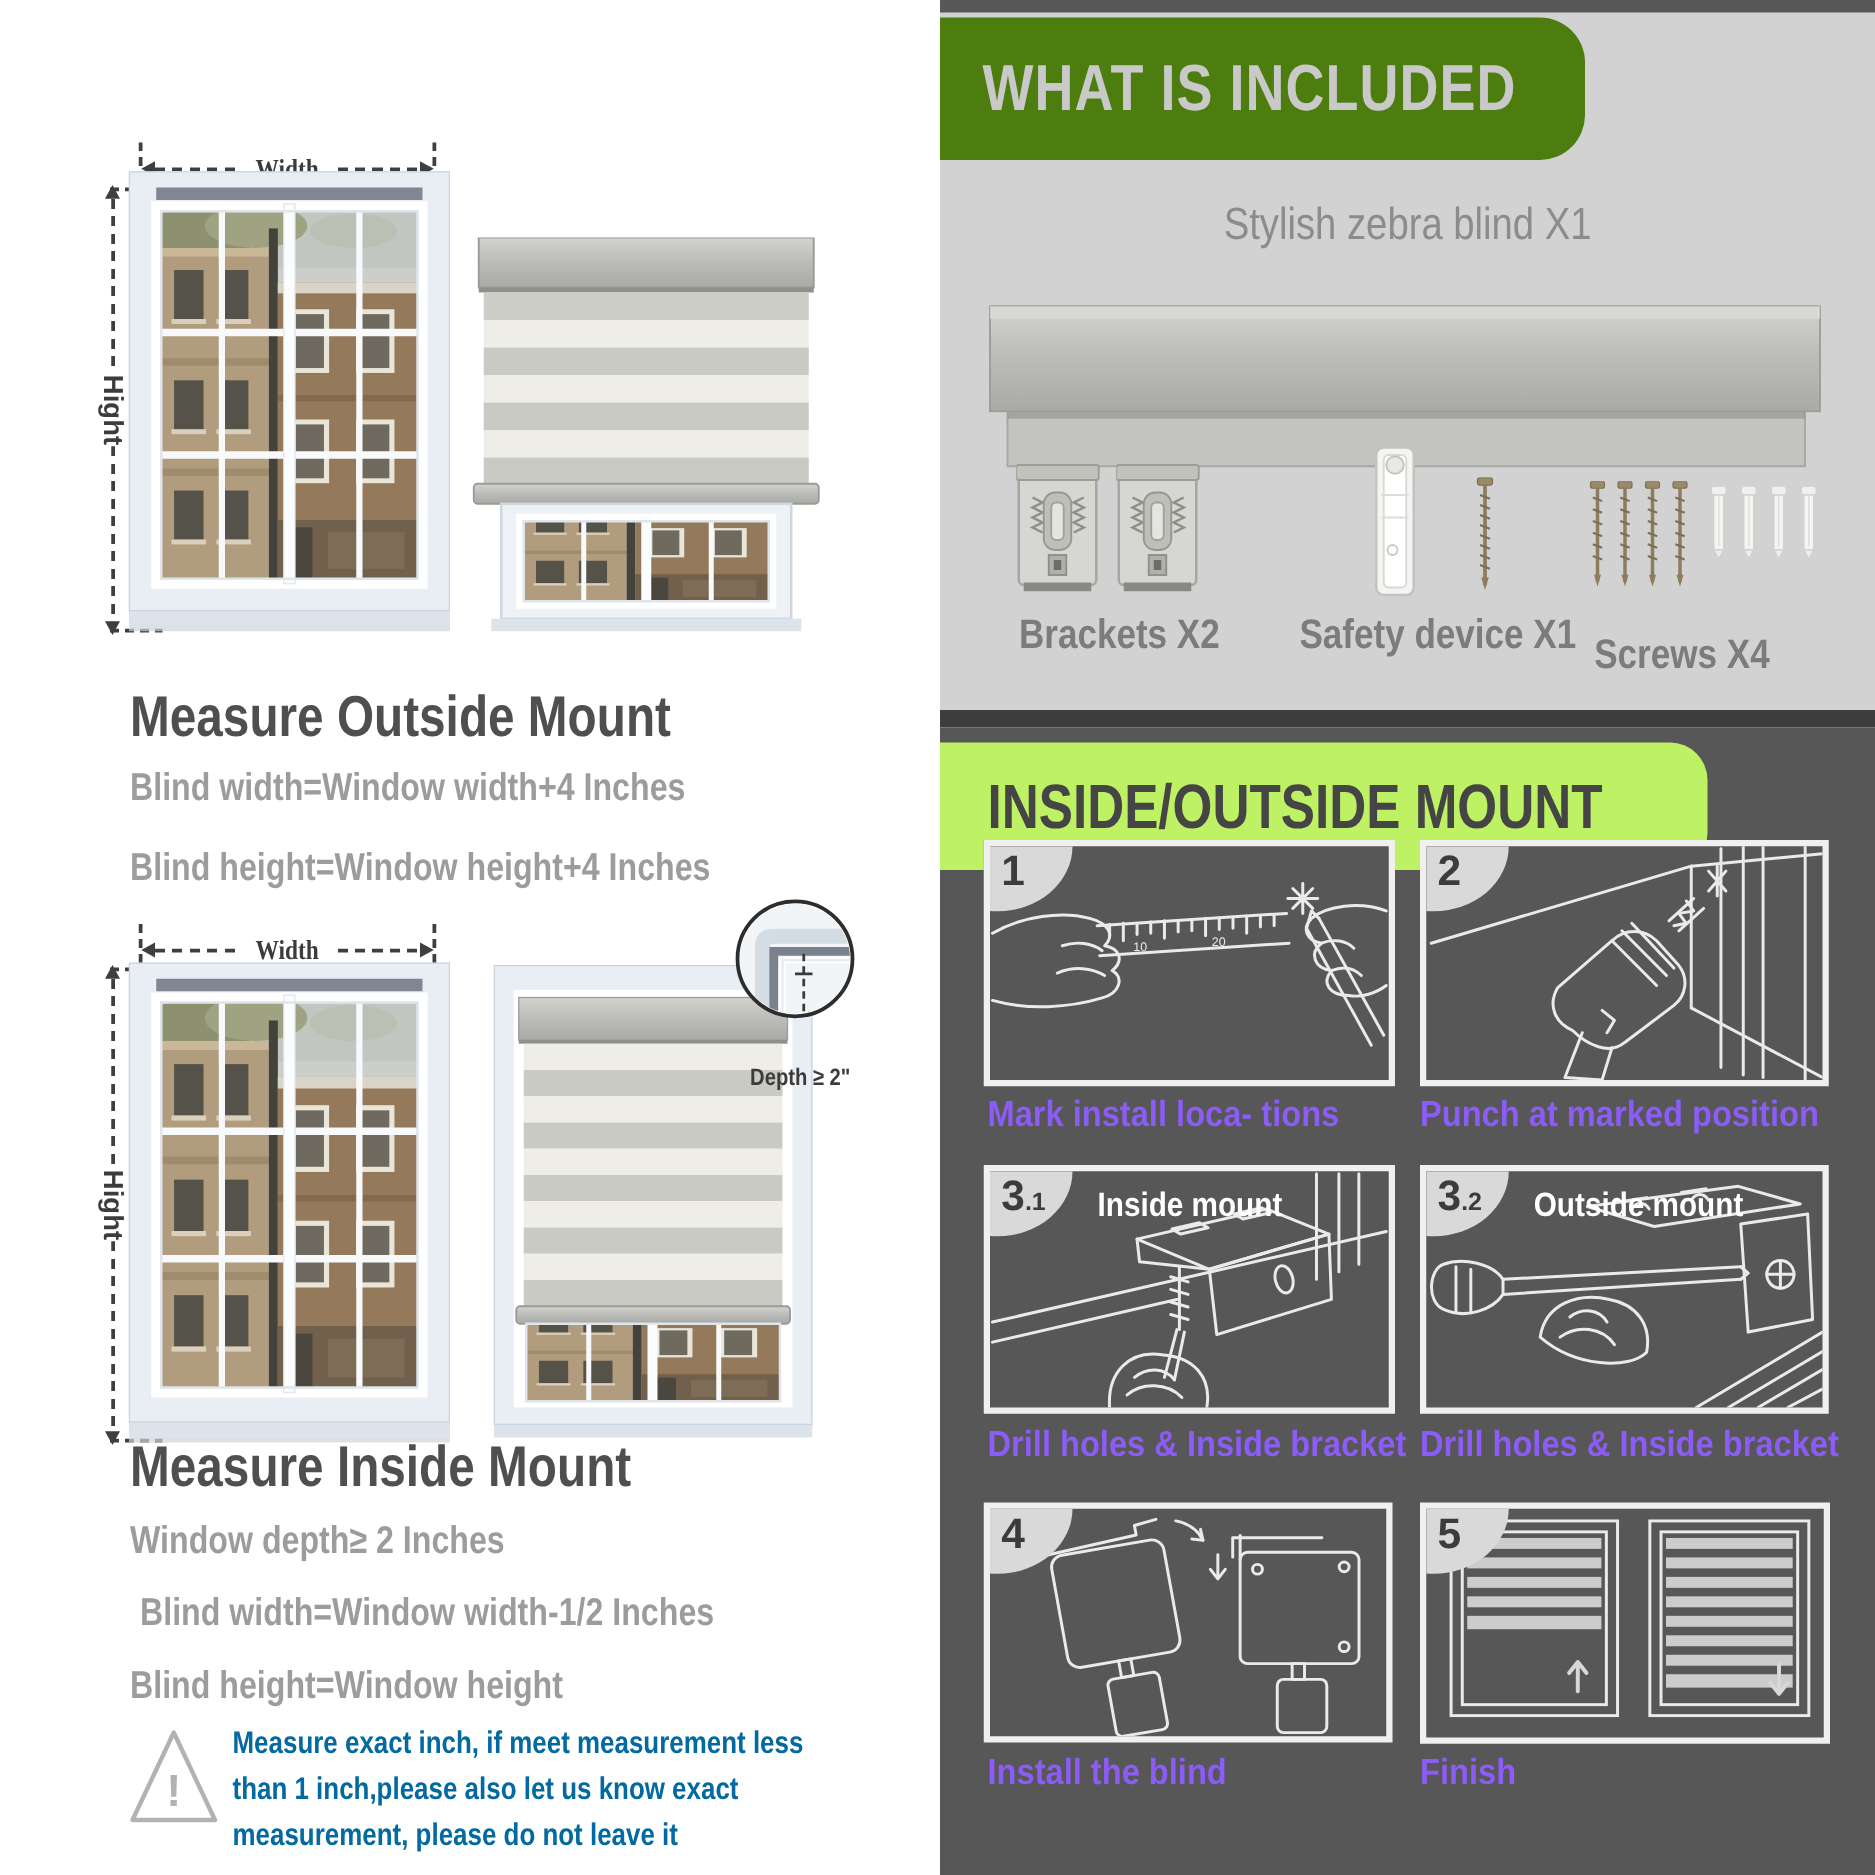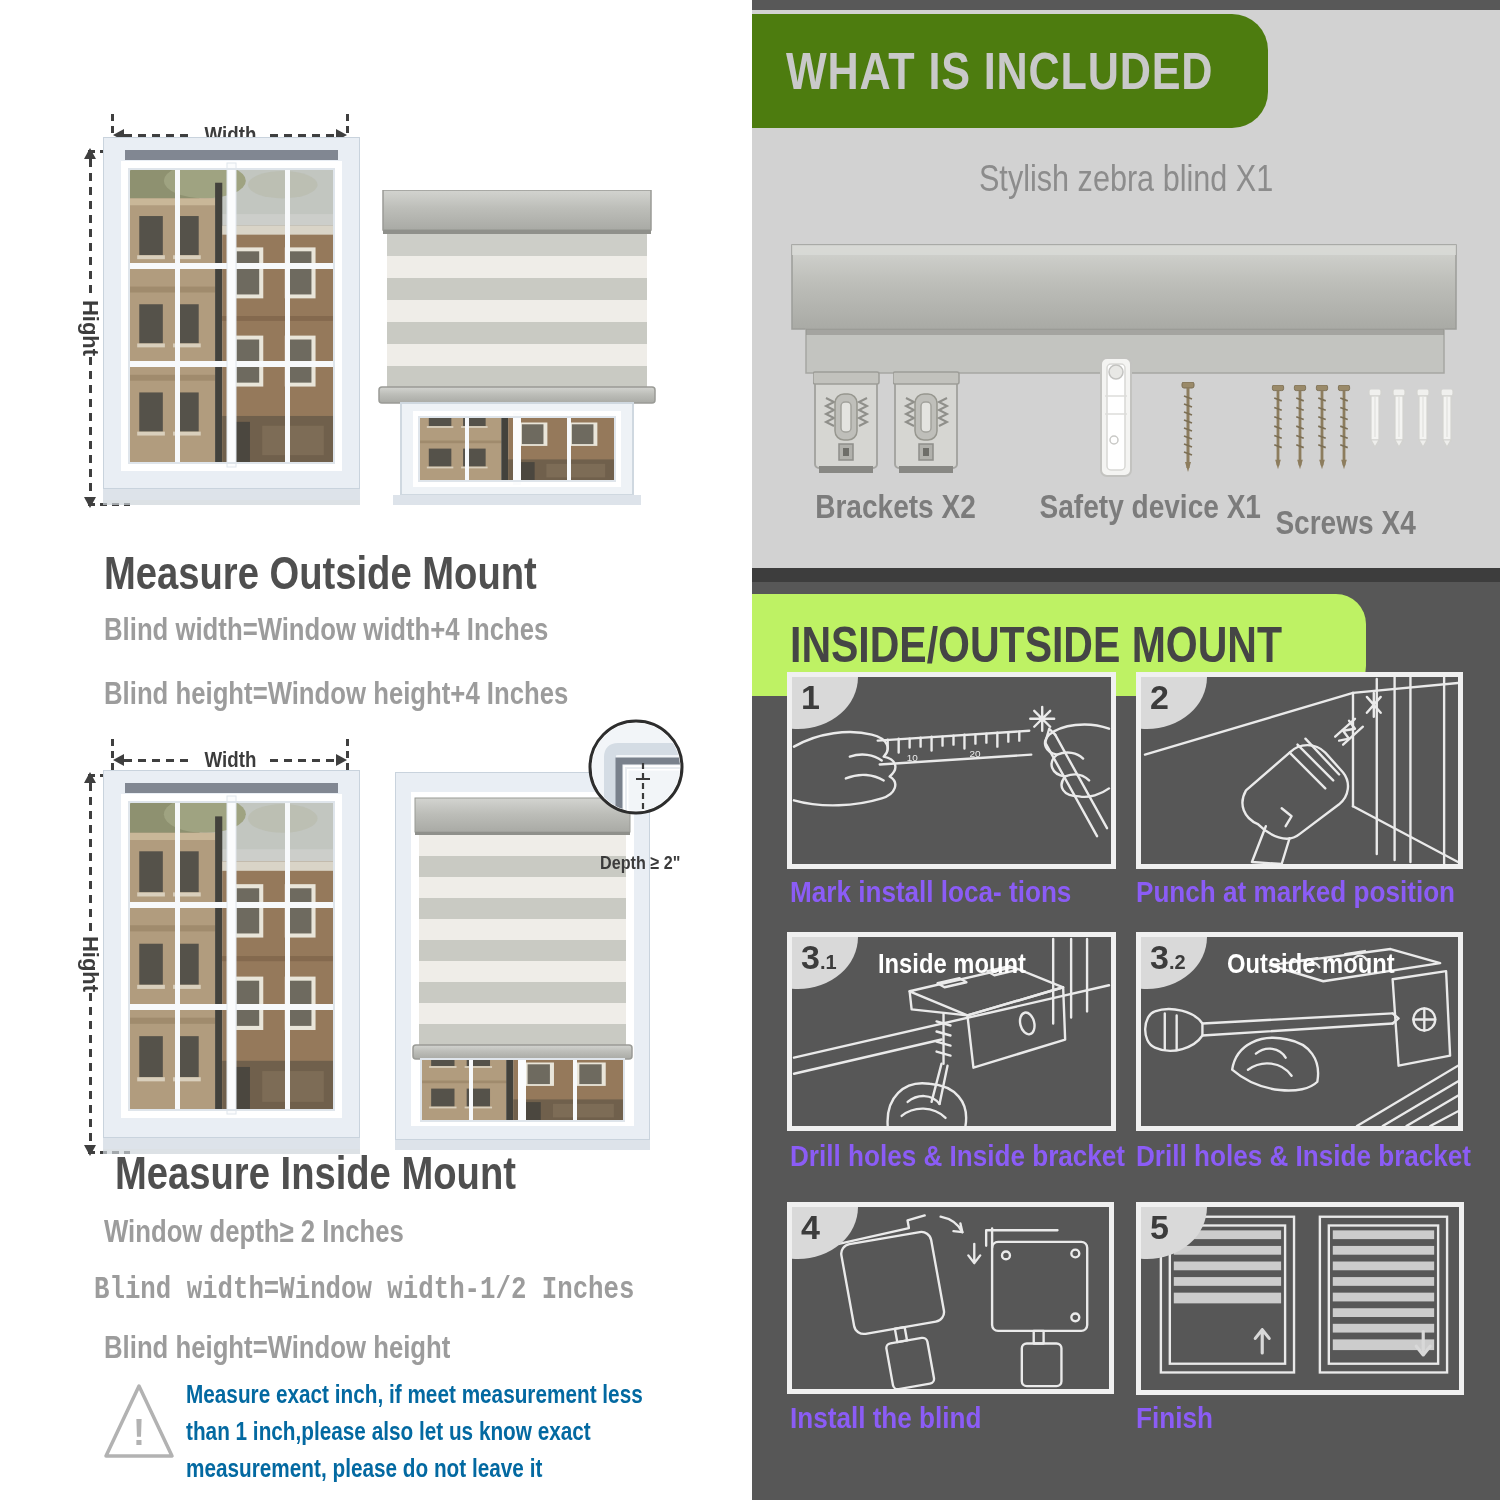--- a/index.html
+++ b/index.html
@@ -15,21 +15,21 @@
             color:#fff;font-size:54px;font-weight:bold;letter-spacing:1px;}
   .sec-title{font-size:46px;font-weight:bold;color:#4f4f4f;}
   .sec-line{font-size:31px;font-weight:bold;color:#9c9c9c;}
   .depth-lbl{font-size:19px;font-weight:bold;color:#3b3b3b;text-align:center;}
   .warn-line{font-size:25px;font-weight:bold;color:#0369a1;line-height:37px;}
 
   
   .wanno{height:52px;}
   .wtick{position:absolute;top:8px;width:3px;height:44px;
          background:repeating-linear-gradient(180deg,#3f3f3f 0 7px,transparent 7px 12px);}
-  .alinewrap{position:absolute;top:16px;display:flex;align-items:center;}
+  .alinewrap{position:absolute;top:16px;display:flex;align-items:center;font-family:Liberation Serif, serif;}
   .dseg{flex:1;height:3px;background:repeating-linear-gradient(90deg,#3f3f3f 0 8px,transparent 8px 14px);}
   .ah{width:0;height:0;border-top:6px solid transparent;border-bottom:6px solid transparent;}
   .ah.l{border-right:11px solid #3f3f3f;}
   .ah.r{border-left:11px solid #3f3f3f;}
   .albl{padding:0 10px;font-weight:bold;font-size:22px;color:#3c3c3c;transform:scaleX(.85);}
   .hanno{display:flex;flex-direction:column;align-items:center;width:36px;}
   .av{width:0;height:0;border-left:6px solid transparent;border-right:6px solid transparent;}
   .av.u{border-bottom:11px solid #3f3f3f;}
   .av.d{border-top:11px solid #3f3f3f;}
   .dsegv{flex:1;width:3px;background:repeating-linear-gradient(180deg,#3f3f3f 0 8px,transparent 8px 14px);}
@@ -313,27 +313,27 @@
       <path d="M41 95 V52 H95" stroke="#e8ecf0" stroke-width="2" fill="none"></path>
       <path d="M58 47 V95" stroke="#3a3a3a" stroke-width="2.2" stroke-dasharray="6 4" fill="none"></path>
       <path d="M51 63 h14" stroke="#3a3a3a" stroke-width="2.2" fill="none"></path>
     </g>
   </svg>
   <div class="abs depth-lbl" style="left:575px;top:852px;width:130px;">
     <span class="condc">Depth ≥ 2"</span>
   </div>
 
   
-  <div class="abs sec-title" style="left:115px;top:1146px;">
+  <div class="abs sec-title" style="left:104px;top:1146px;">
     <span class="cond">Measure Inside Mount</span>
   </div>
   <div class="abs sec-line" style="left:104px;top:1214px;">
     <span class="cond">Window depth≥ 2 Inches</span>
   </div>
-  <div class="abs sec-line" style="left:94px;top:1272px;font-family:Liberation Mono, monospace;">
+  <div class="abs sec-line" style="left:112px;top:1272px;">
     <span class="cond">Blind width=Window width-1/2 Inches</span>
   </div>
   <div class="abs sec-line" style="left:104px;top:1330px;">
     <span class="cond">Blind height=Window height</span>
   </div>
 
   
   <div class="abs warn-tri-wrap">
     <svg width="76" height="86" viewBox="0 0 76 86">
       <path d="M38 8 L71 78 H5 Z" fill="none" stroke="#b2b2b2" stroke-width="3.5" stroke-linejoin="round"></path>

